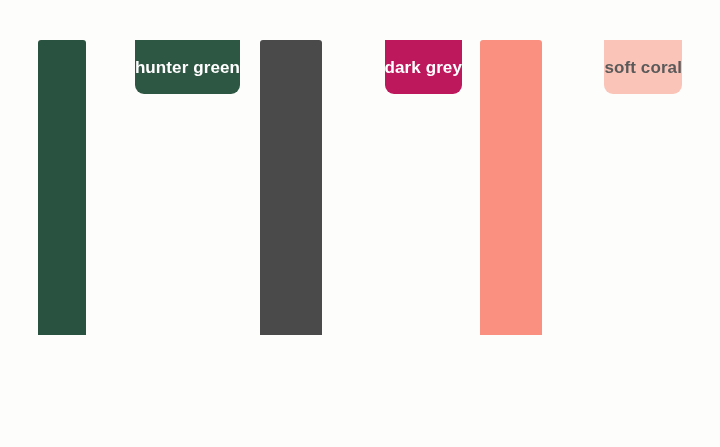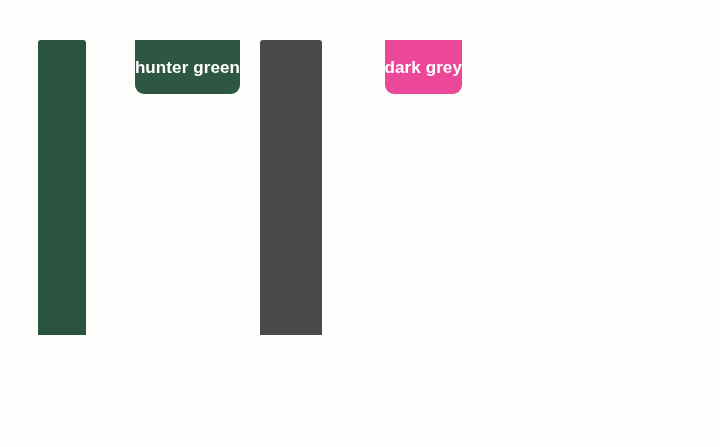--- a/index.html
+++ b/index.html
@@ -75,19 +75,26 @@
     <div class="swatch-block" style="background: rgb(42, 82, 64);"></div>
     <div class="swatch-gap"></div>
     <div class="swatch-label-bar" style="background: rgb(46, 87, 67);">
       <span class="swatch-label-text" style="color: rgb(255, 255, 255);">hunter green</span>
     </div>
   </div>
 
   <div class="swatch-card card-1">
     <div class="swatch-block" style="background: rgb(74, 74, 74);"></div>
     <div class="swatch-gap"></div>
-    <div class="swatch-label-bar" style="background: #ec4899; text-align: right;">
+    <div class="swatch-label-bar" style="background: #be185d; text-align: right;">
       <span class="swatch-label-text" style="color: rgb(255, 255, 255);">dark grey</span>
     </div>
   </div>
 
+  <div class="swatch-card card-2">
+    <div class="swatch-block" style="background: rgb(250, 145, 128);"></div>
+    <div class="swatch-gap"></div>
+    <div class="swatch-label-bar" style="background: rgb(251, 196, 184);">
+      <span class="swatch-label-text" style="color: rgb(90, 90, 90);">soft coral</span>
+    </div>
+  </div>
 
 </div>
 
 </body></html>

